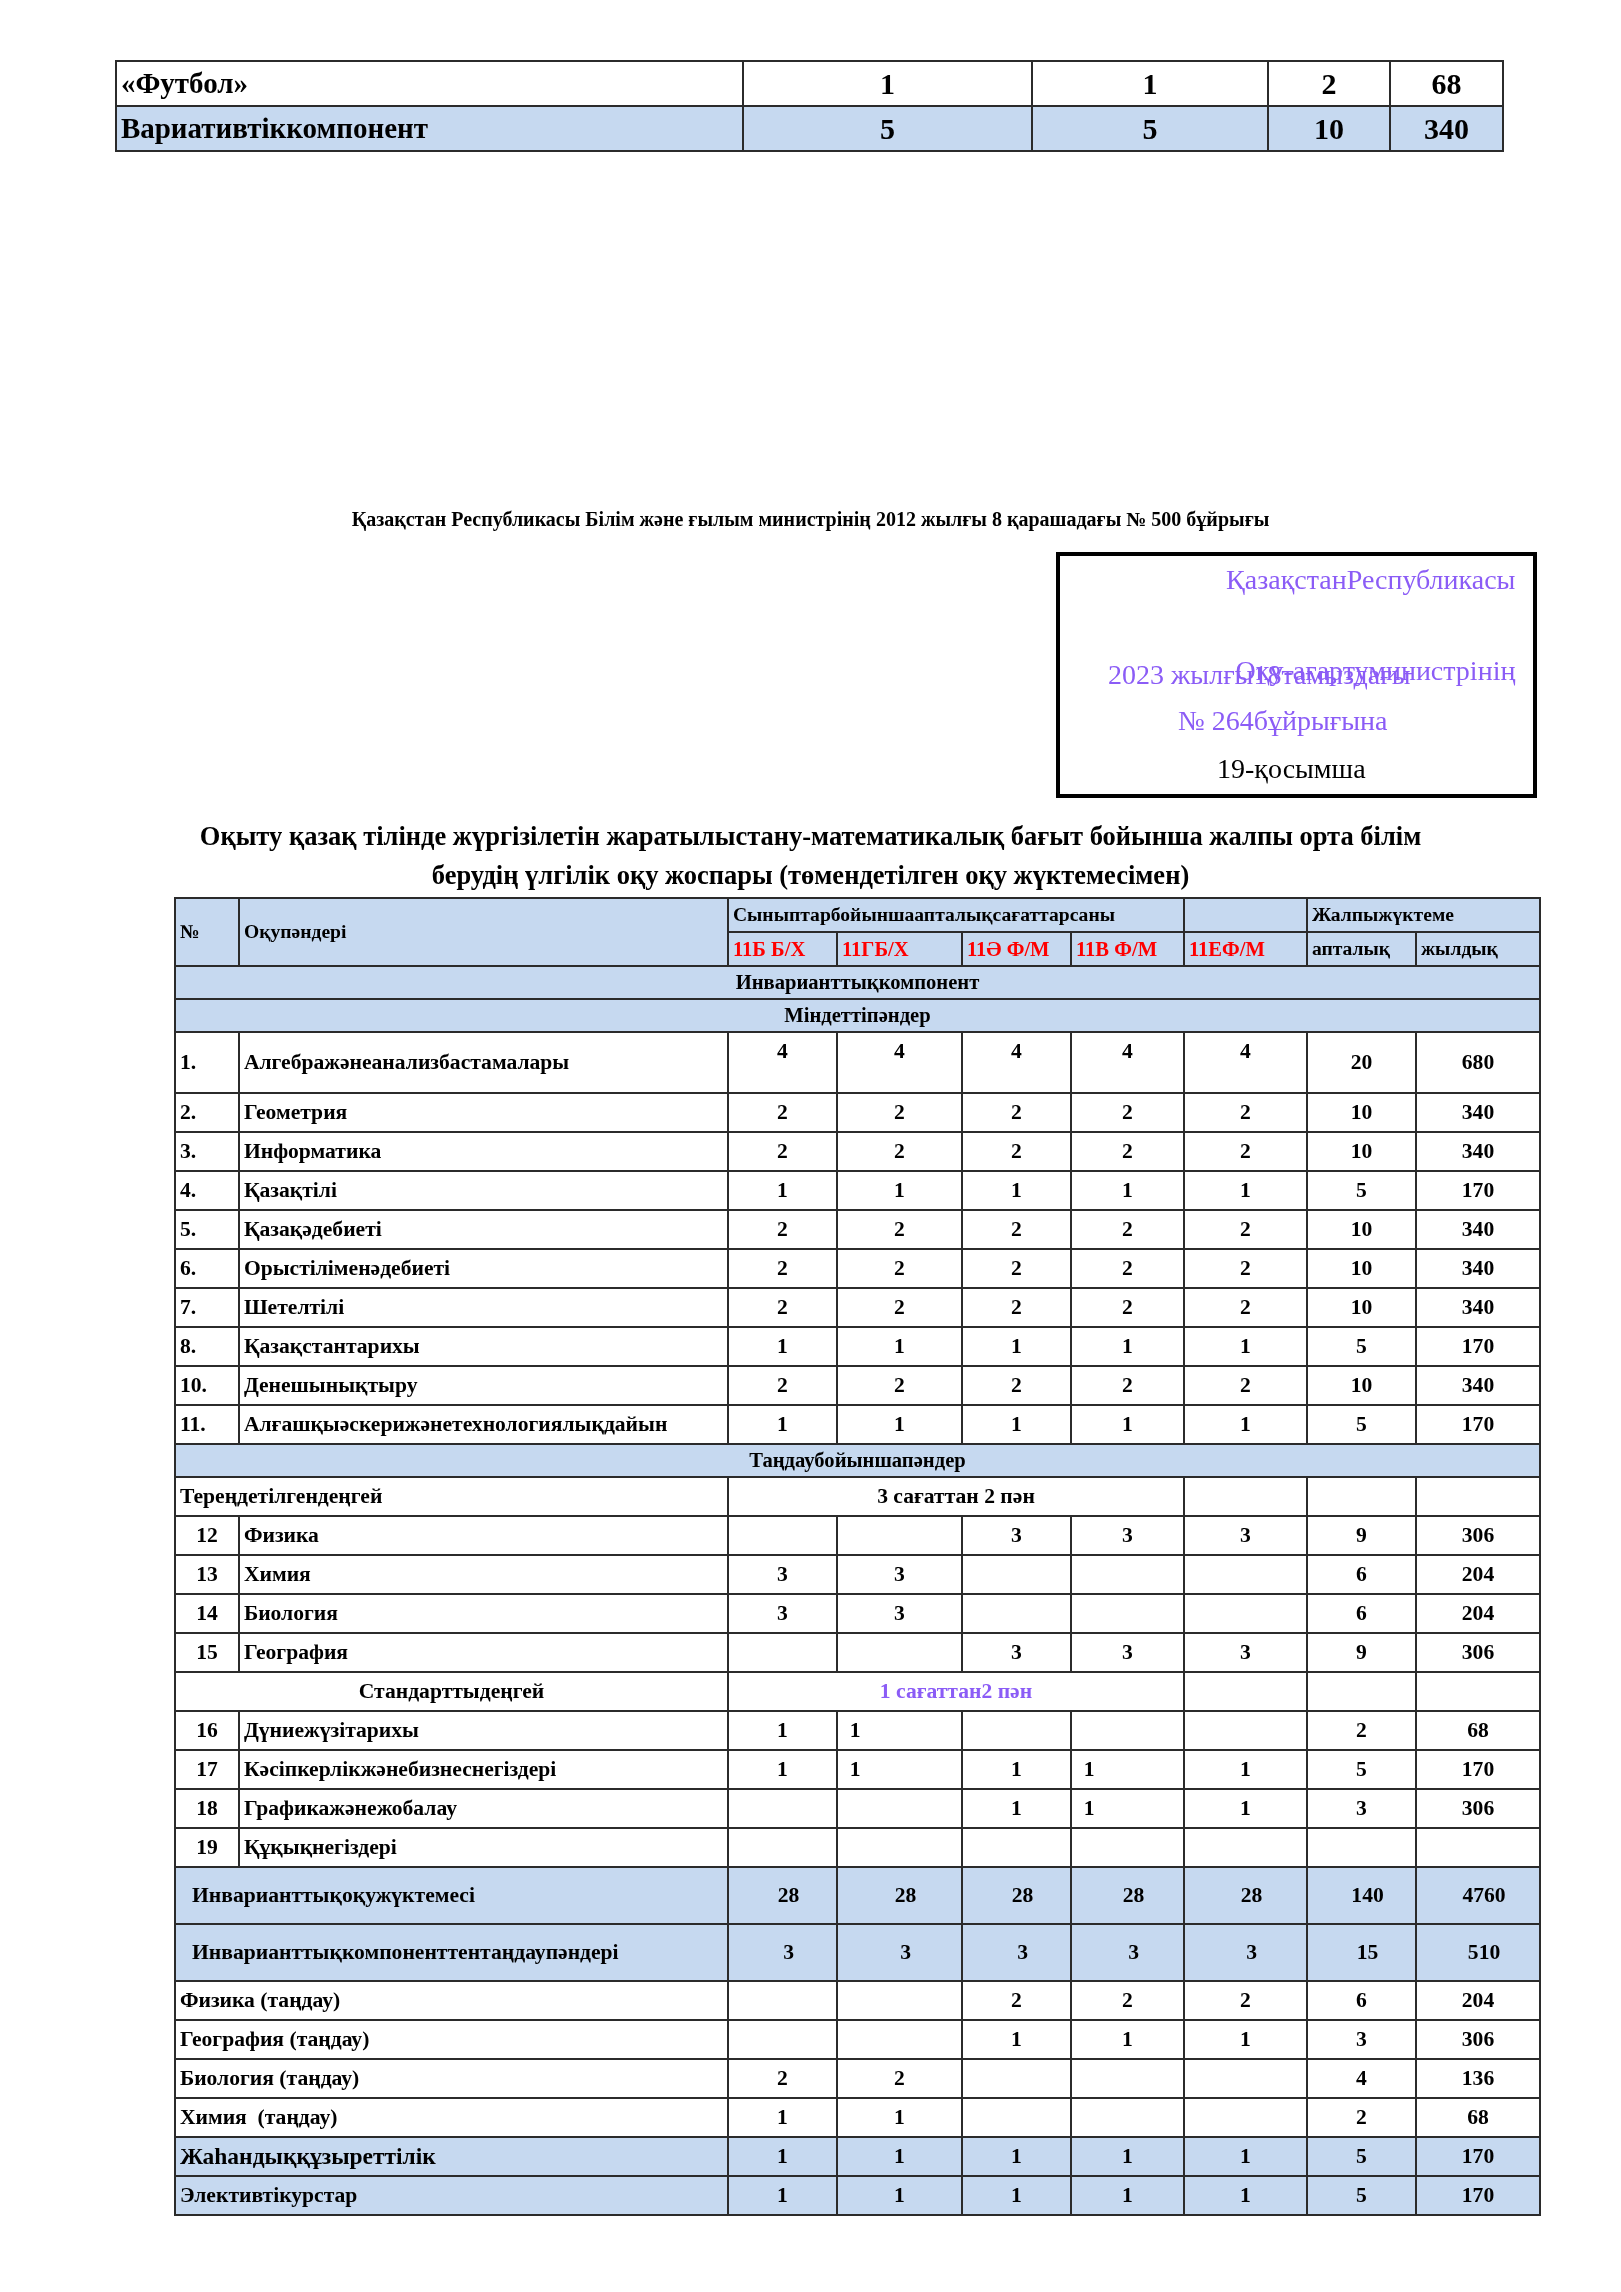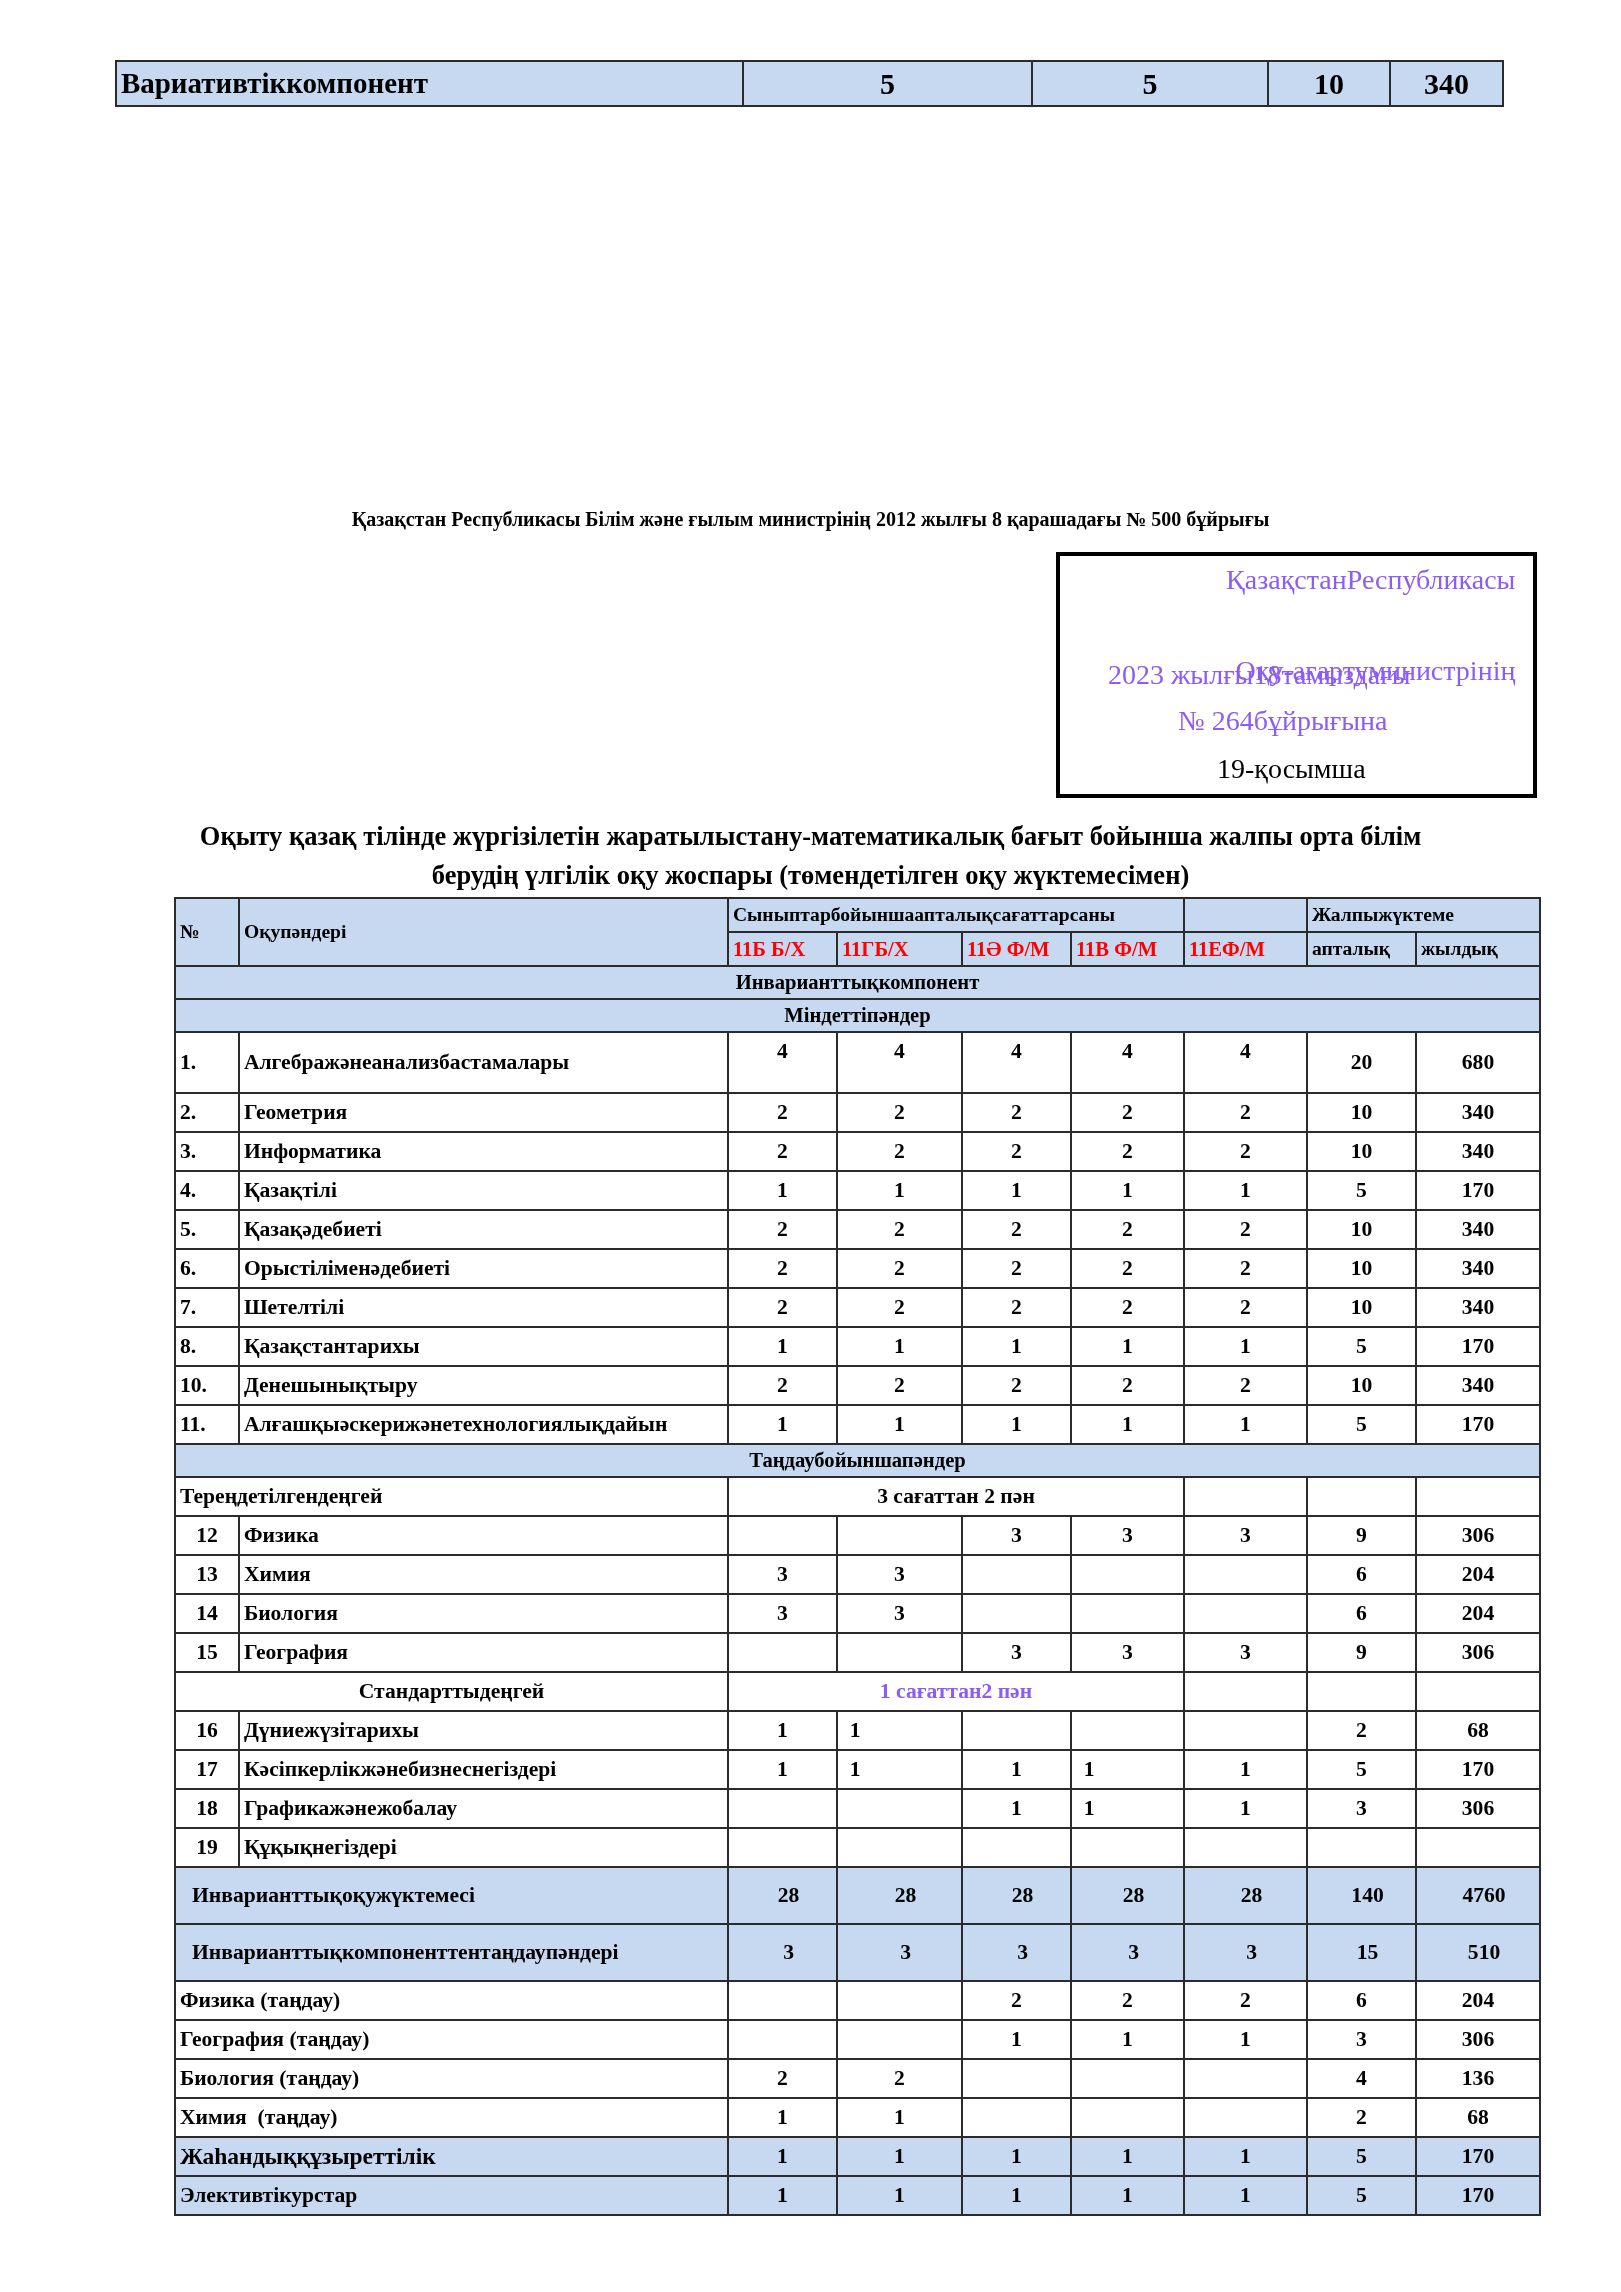--- a/index.html
+++ b/index.html
@@ -47,20 +47,27 @@
 
 <table id="top-table">
   <colgroup>
     <col style="width:627px">
       <col style="width:289px">
       <col style="width:236px">
       <col style="width:122px">
       <col style="width:113px">
   </colgroup>
   <tbody>
+      <tr>
+    <td class="lbl">«Футбол»</td>
+    <td>1</td>
+    <td>1</td>
+    <td>2</td>
+    <td>68</td>
+  </tr>
   <tr class="blue">
     <td class="lbl">Вариативтіккомпонент</td>
     <td>5</td>
     <td>5</td>
     <td>10</td>
     <td>340</td>
   </tr>
 </tbody>
   </table>
 

